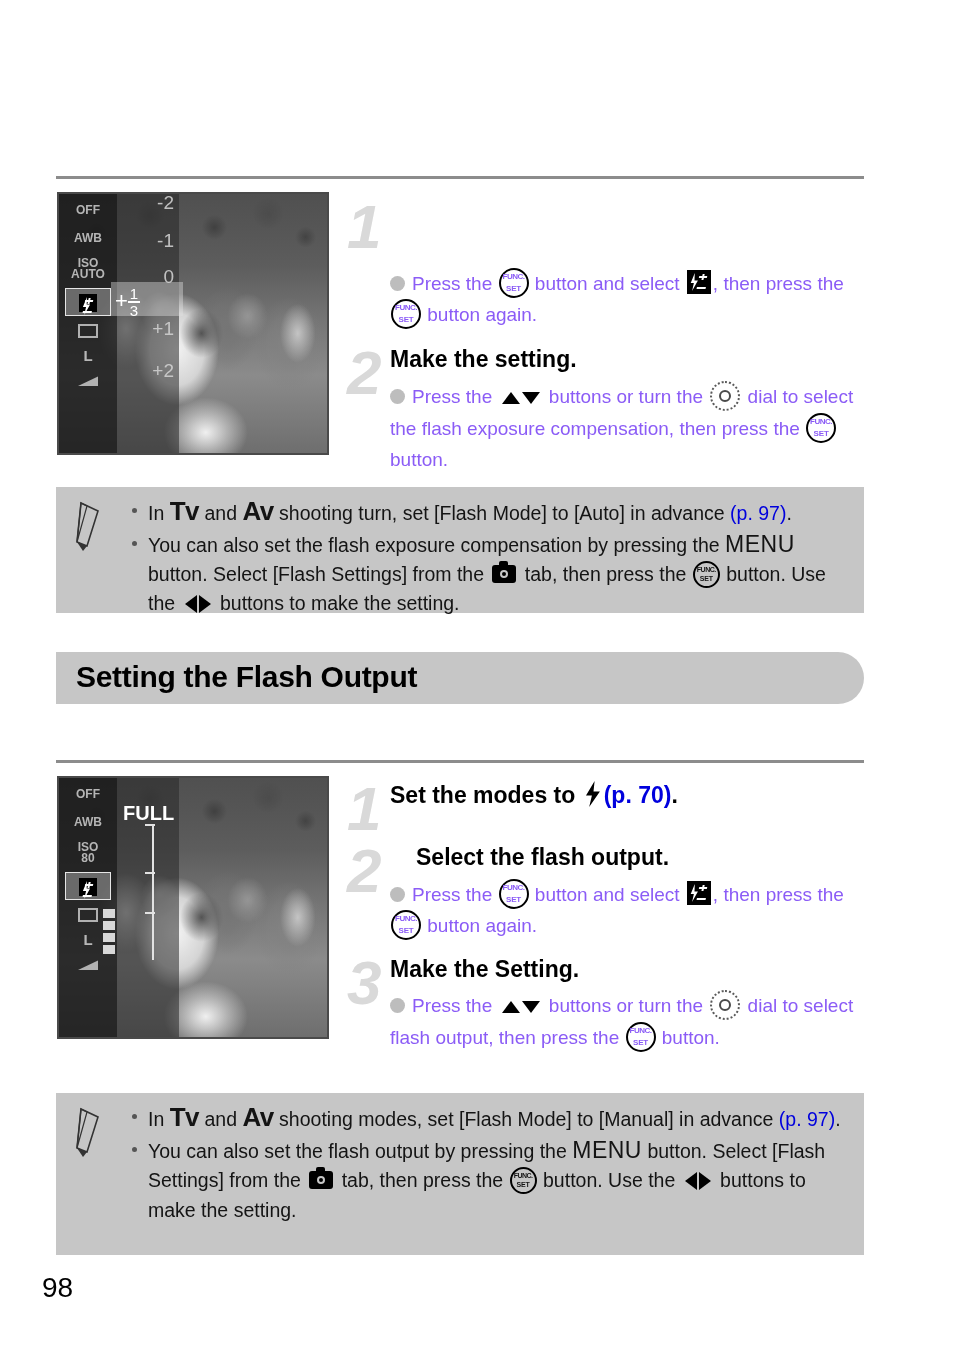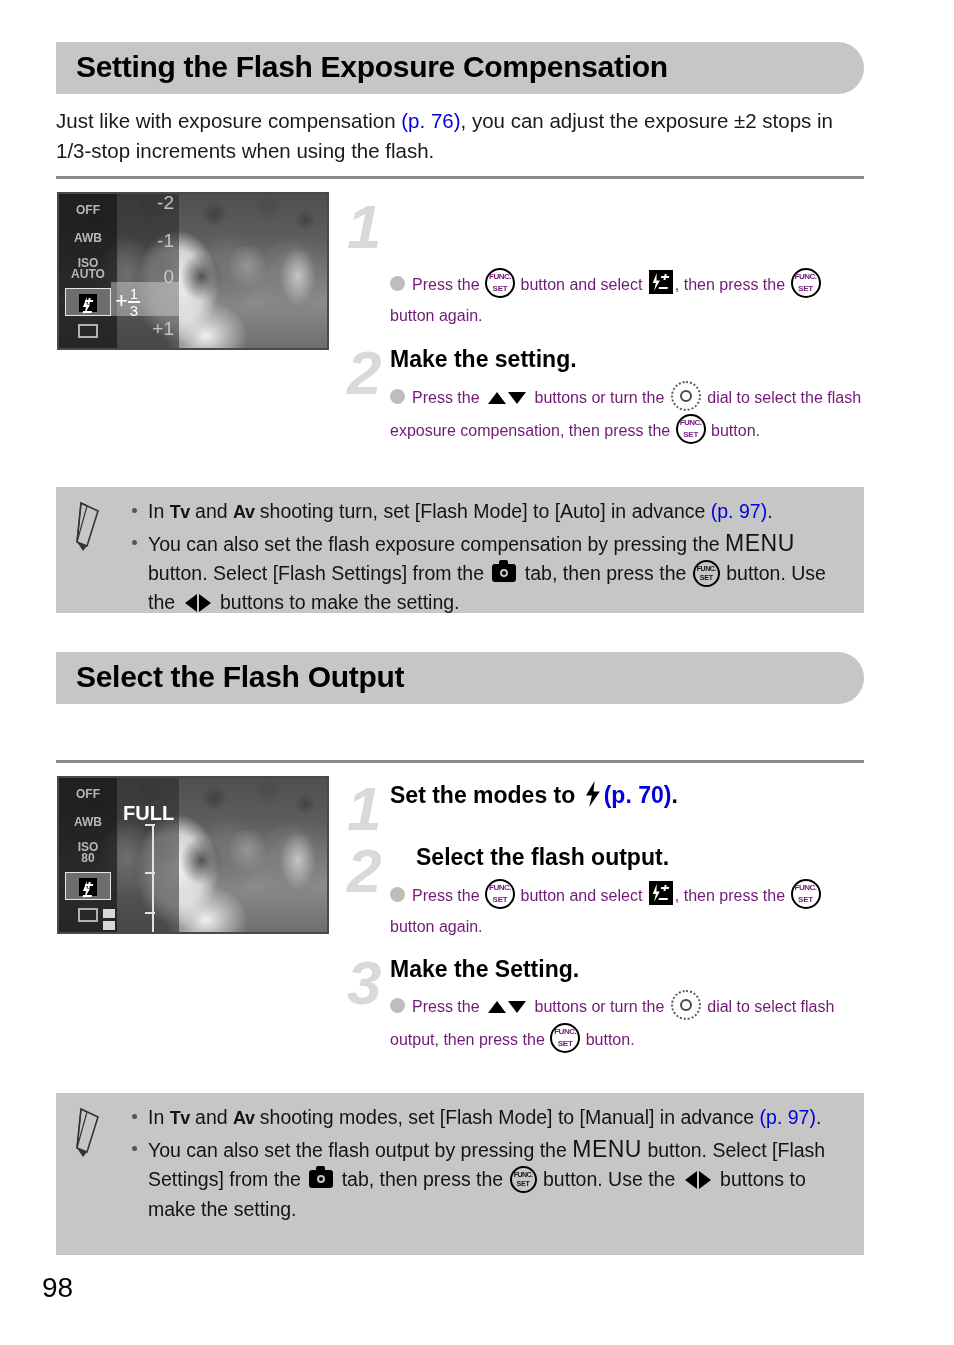--- a/index.html
+++ b/index.html
@@ -62,21 +62,21 @@
     left: 56px;
     width: 808px;
     height: 3px;
     background: #8c8c8c;
   }
 
   
   .lcd {
     position: absolute;
     width: 272px;
-    height: 158px;
+    height: 263px;
     border: 2px solid #4a4a4a;
     box-sizing: border-box;
     overflow: hidden;
     background: #3b3b3b;
   }
   .lcd-photo {
     position: absolute;
     left: 0; top: 0; right: 0; bottom: 0;
     background:
       radial-gradient(ellipse 60px 80px at 44% 60%, #f4f2ee 0%, #d9d4cc 45%, rgba(0,0,0,0) 70%),
@@ -207,23 +207,23 @@
   .step-title {
     position: absolute;
     font-size: 23px;
     font-weight: bold;
     line-height: 32px;
     color: #000;
     font-family: "Liberation Sans", sans-serif;
   }
   .step-body {
     position: absolute;
-    font-size: 16px;
+    font-size: 19px;
     line-height: 31px;
-    color: #701a75;
+    color: #8b5cf6;
   }
   .bullet-dot {
     display: inline-block;
     width: 15px; height: 15px;
     border-radius: 50%;
     background: #bdbdbd;
     vertical-align: -1px;
     margin-right: 7px;
   }
 
@@ -401,21 +401,21 @@
     width: 0; height: 0;
     margin: 0 1px;
   }
   .tri-up { border-left: 9px solid transparent; border-right: 9px solid transparent; border-bottom: 12px solid #000; }
   .tri-down { border-left: 9px solid transparent; border-right: 9px solid transparent; border-top: 12px solid #000; }
   .tri-left { border-top: 9px solid transparent; border-bottom: 9px solid transparent; border-right: 12px solid #000; vertical-align: -2px;}
   .tri-right { border-top: 9px solid transparent; border-bottom: 9px solid transparent; border-left: 12px solid #000; vertical-align: -2px;}
 
   .b-mode {
     font-weight: bold;
-    font-size: 18px;
+    font-size: 26px;
     letter-spacing: -0.5px;
     margin-top: 17px;
   }
   .b-menu {
     font-weight: normal;
     font-size: 23px;
     letter-spacing: 0.5px;
     font-family: "Liberation Sans", sans-serif;
     margin-top: 12px;
   }
@@ -427,27 +427,21 @@
     font-size: 28px;
     color: #000;
     font-family: "Liberation Sans", sans-serif;
   }
 </style>
 </head>
 <body>
 
 <div class="page">
 
-  <div class="section-banner" style="top:42px;">
-    <div class="banner-title">Setting the Flash Exposure Compensation</div>
-  </div>
-
-  <div class="intro" style="top:106px;">
-    <span>Just like with exposure compensation </span><span class="pageref">(p. 76)</span><span>, you can adjust the exposure ±2 stops in 1/3-stop increments when using the flash.</span>
-  </div>
+
 
   <div class="rule" style="top:176px;"></div>
 
   <div class="lcd" style="left:57px; top:192px;">
     <div class="lcd-photo"></div>
     <div class="lcd-sidebar">
       <div class="lcd-sidebar-item" style="top:10px;">OFF</div>
       <div class="lcd-sidebar-item" style="top:38px;">AWB</div>
       <div class="lcd-sidebar-item" style="top:64px; line-height:11px;">
         <span>ISO</span><br>
@@ -498,21 +492,21 @@
       <div class="note-item">
         <span class="sq"></span><span>In </span><span class="b-mode">Tv</span><span> and </span><span class="b-mode">Av</span><span> shooting turn, set [Flash Mode] to [Auto] in advance </span><span class="pageref">(p. 97)</span><span>.</span>
       </div>
       <div class="note-item">
         <span class="sq"></span><span>You can also set the flash exposure compensation by pressing the </span><span class="b-menu">MENU</span><span> button. Select [Flash Settings] from the </span><span class="ic ic-camtab"></span><span> tab, then press the </span><span class="ic ic-funcset small"></span><span> button. Use the </span><span class="ic-updown"><span class="tri tri-left"></span><span class="tri tri-right"></span></span><span> buttons to make the setting.</span>
       </div>
     </div>
   </div>
 
   <div class="section-banner" style="top:652px;">
-    <div class="banner-title">Select the Flash Output</div>
+    <div class="banner-title">Setting the Flash Output</div>
   </div>
 
 
   <div class="rule" style="top:760px;"></div>
 
   <div class="lcd" style="left:57px; top:776px;">
     <div class="lcd-photo"></div>
     <div class="lcd-sidebar">
       <div class="lcd-sidebar-item" style="top:10px;">OFF</div>
       <div class="lcd-sidebar-item" style="top:38px;">AWB</div>

